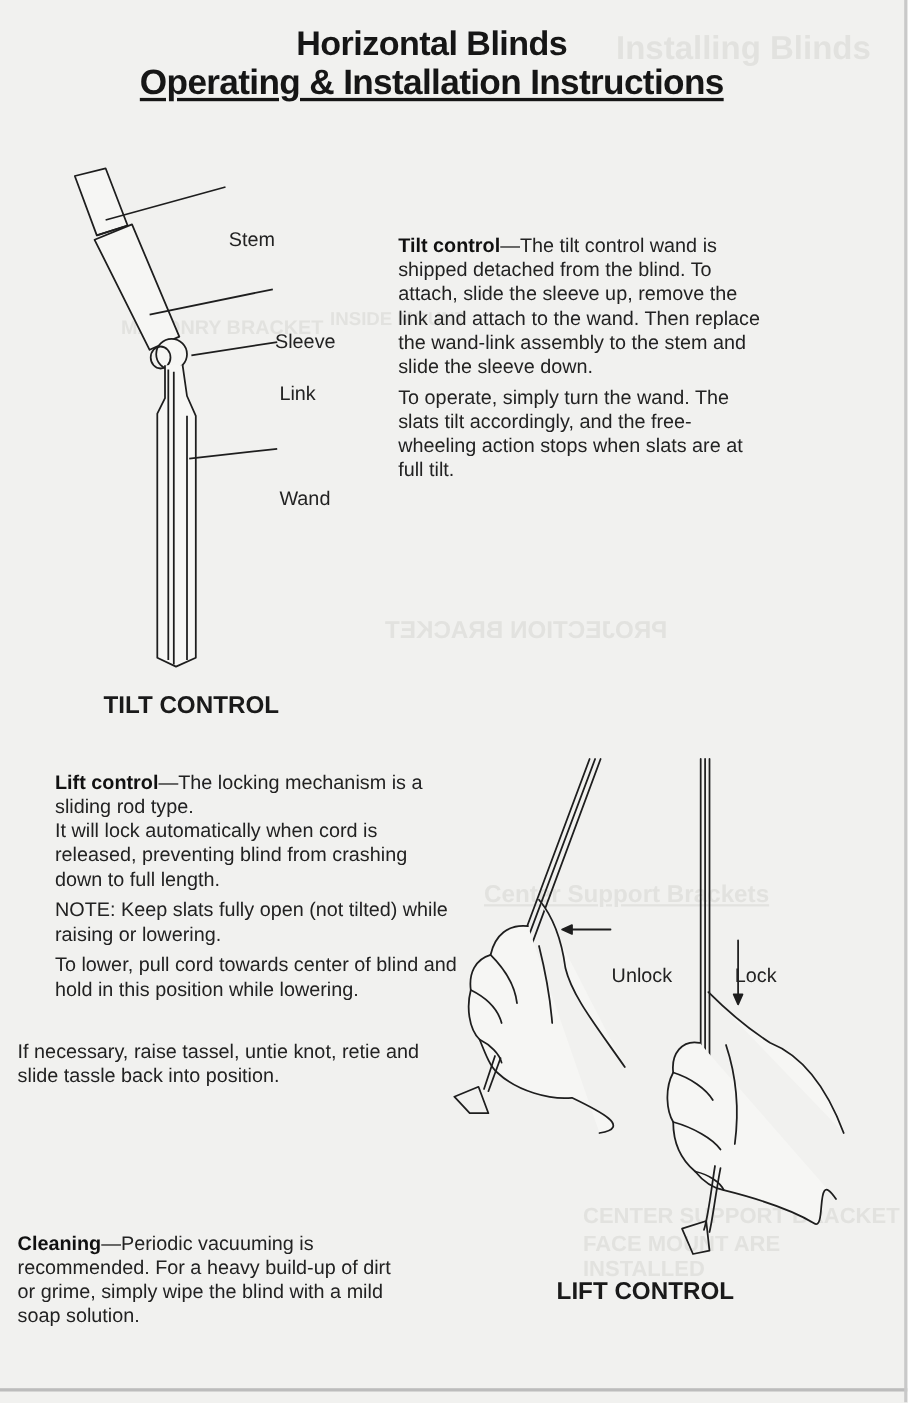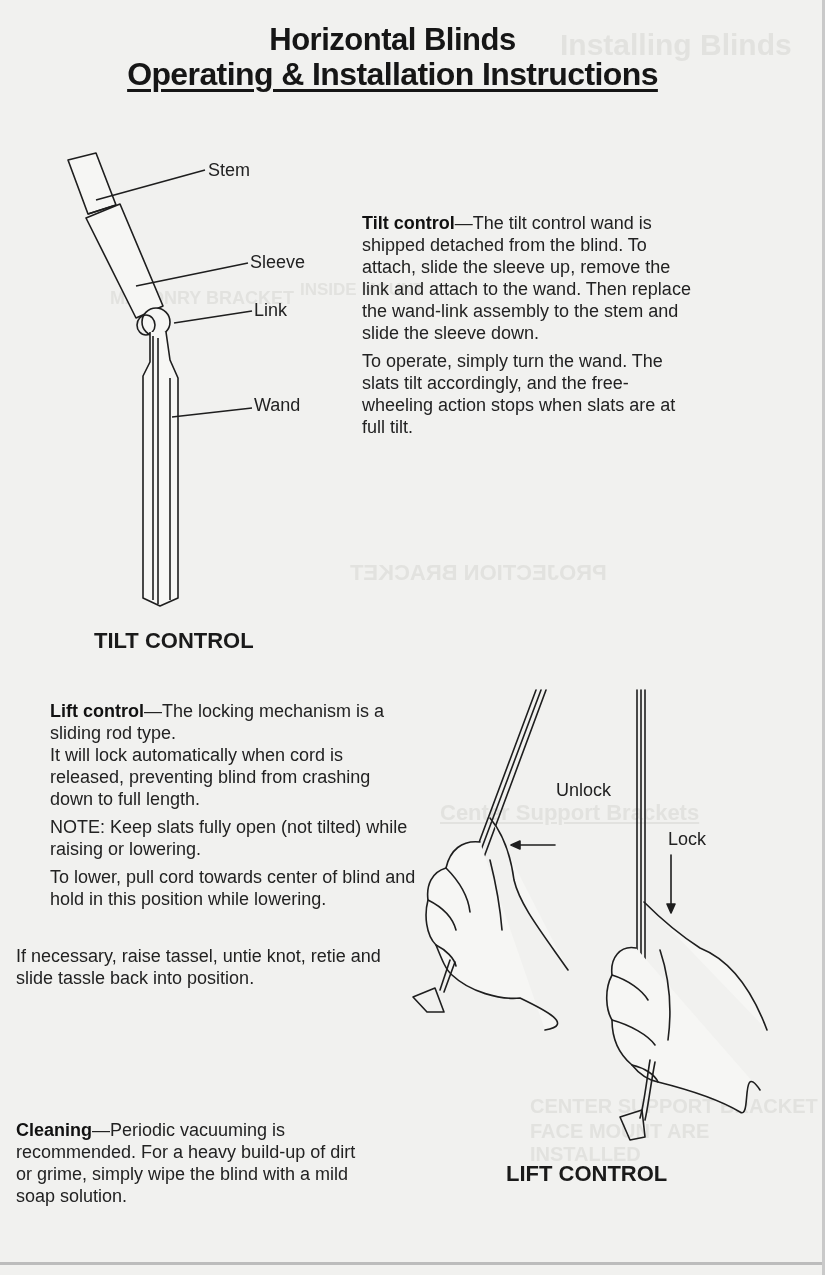--- a/index.html
+++ b/index.html
@@ -20,21 +20,21 @@
   .title1 { top: 24px; font-size: 31px; letter-spacing: -0.5px; padding-left: 0px; left: -20px; }
   .title2 { top: 58px; font-size: 32px; letter-spacing: -0.6px; left: -20px; }
   .title2 span { text-decoration: underline; text-decoration-thickness: 3px; text-underline-offset: 4px; }
 
   .para {
     position: absolute; font-size: 18px; line-height: 22px; color: #222;
   }
   .para p { margin: 0 0 6px 0; }
   .para b { color: #111; }
   .caption { position: absolute; font-weight: bold; font-size: 22px; color: #1a1a1a; }
-  .label { position: absolute; font-size: 18px; color: #222; }
+  .label { position: absolute; font-size: 18px; color: #222; margin-top: 48px; }
   svg { position: absolute; overflow: visible; }
   .bottom-line { position: absolute; left: 0; top: 1262px; width: 825px; height: 3px; background: #bcbcbc; }
   .right-edge { position: absolute; right: 0; top: 0; width: 3px; height: 1275px; background: #c9c9c9; }
 </style>
 </head>
 <body>
 
 <div class="bleed" style="left:560px;top:28px;font-size:30px;">Installing Blinds</div>
 <div class="bleed" style="left:110px;top:288px;font-size:18px;">MASONRY BRACKET</div>
 <div class="bleed" style="left:300px;top:280px;font-size:17px;">INSIDE MOUNT</div>
@@ -127,18 +127,18 @@
     <path d="M660,950 C670,980 672,1010 668,1040"></path>
 
     <path d="M650,1060 C646,1085 644,1105 640,1118"></path>
     <path d="M655,1062 C650,1088 648,1108 645,1120"></path>
     <polygon points="620,1117 642,1110 645,1137 630,1140"></polygon>
 
     <line x1="671" y1="855" x2="671" y2="908"></line>
     <polygon points="671,913 667,904 675,904" fill="#1e1e1e"></polygon>
   </g>
 </svg>
-<div class="label" style="left:556px;top:780px;">Unlock</div>
+<div class="label" style="left:556px;top:829px;">Unlock</div>
 <div class="label" style="left:668px;top:829px;">Lock</div>
 <div class="caption" style="left:506px;top:1161px;">LIFT CONTROL</div>
 
 <div class="bottom-line"></div>
 <div class="right-edge"></div>
 
 </body></html>

